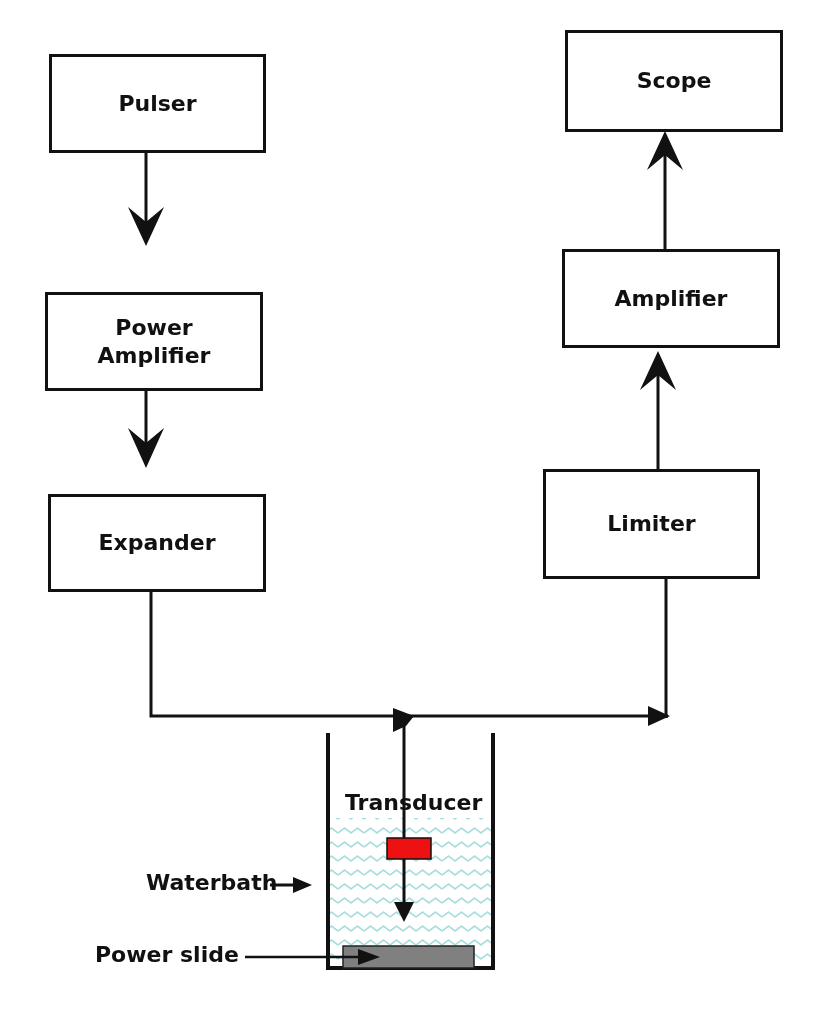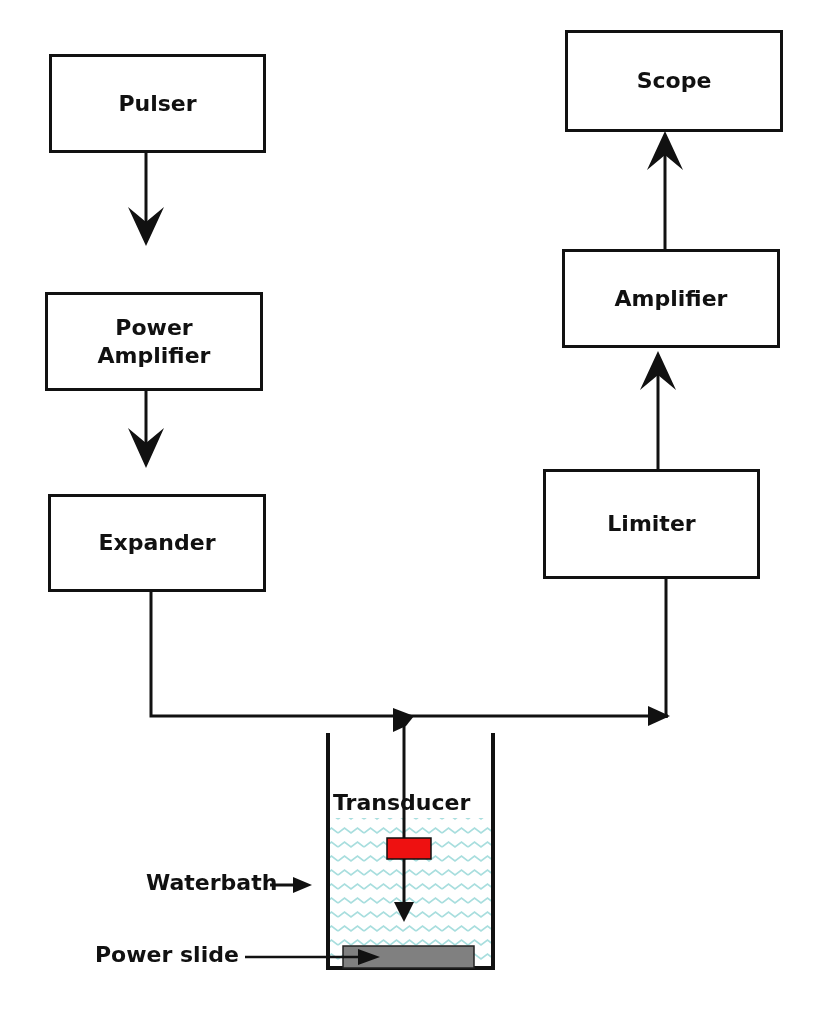--- a/index.html
+++ b/index.html
@@ -75,15 +75,15 @@
 </div>
 
 <div class="box" style="left:562px;top:249px;width:218px;height:99px;">
   <span>Amplifier</span>
 </div>
 
 <div class="box" style="left:543px;top:469px;width:217px;height:110px;justify-content:center;">
   <span>Limiter</span>
 </div>
 
-<div class="label" style="left:333px;top:790px;">Transducer</div>
+<div class="label" style="left:345px;top:790px;">Transducer</div>
 <div class="label" style="left:105px;top:870px;margin-left:41px;">Waterbath</div>
 <div class="label" style="left:95px;top:942px;">Power slide</div>
 
 </body></html>

